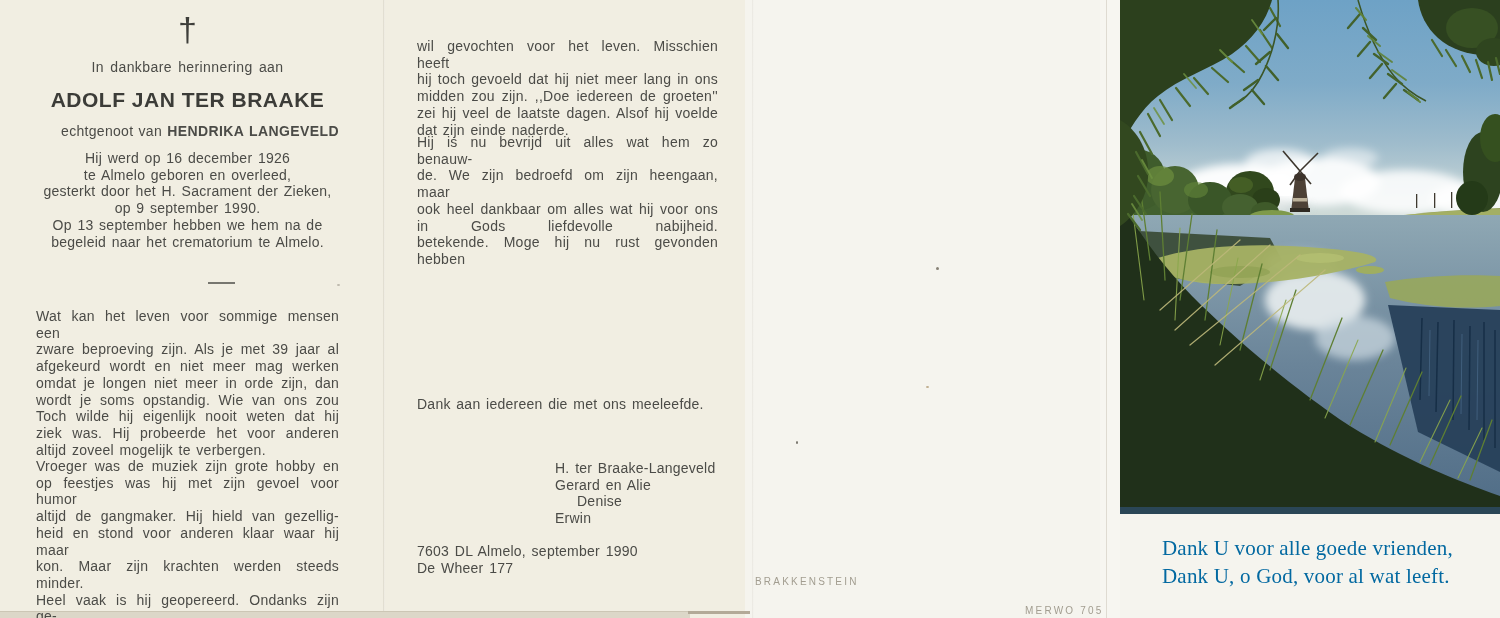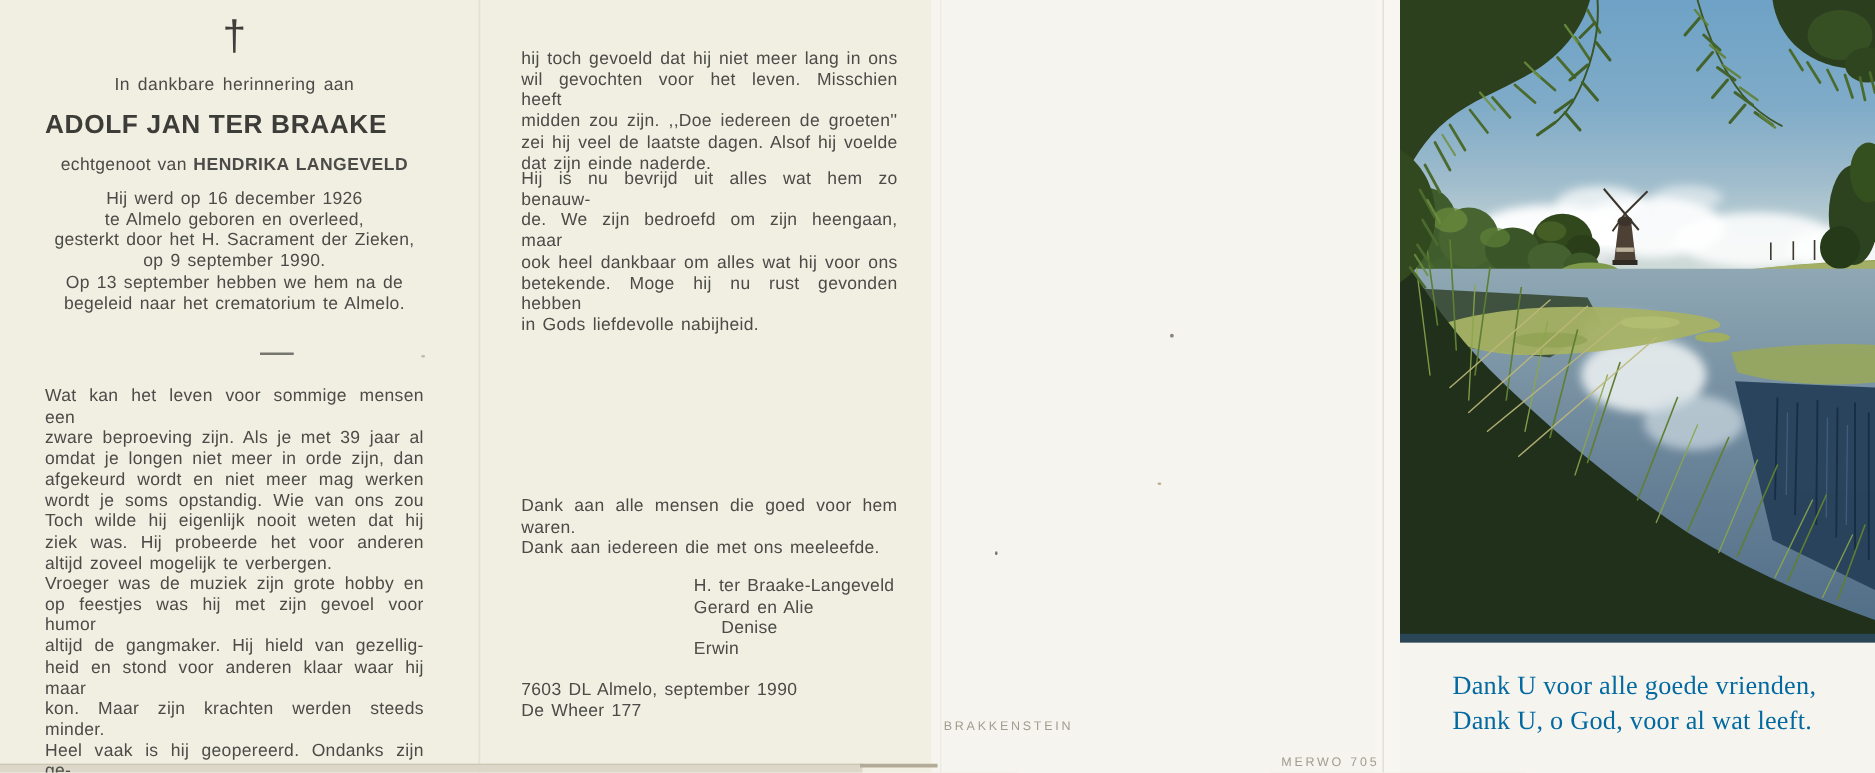--- a/index.html
+++ b/index.html
@@ -24,22 +24,22 @@
   .speck.s3{left:796px;top:441px;width:2px;height:3px;background:#56524a;opacity:.8;}
   .speck.s4{left:337px;top:284px;width:3px;height:2px;background:#8a8478;opacity:.5;}
 
   
   .panel{position:absolute;top:0;height:618px;}
   .panel-left{left:36px;width:303px;}
   .panel-mid{left:417px;width:301px;}
   .abs{position:absolute;left:0;width:100%;}
   .cross{top:10px;text-align:center;font-size:34px;color:#3e3e3a;}
   .intro{top:59px;text-align:center;font-size:14px;letter-spacing:.4px;word-spacing:2px;}
-  .deceased-name{top:88px;text-align:left;font-size:21px;font-weight:bold;letter-spacing:.5px;color:#3c3c38;}
-  .spouse{top:123px;text-align:center;font-size:14px;letter-spacing:.3px;word-spacing:1px;}
+  .deceased-name{top:88px;text-align:center;font-size:21px;font-weight:bold;letter-spacing:.5px;color:#3c3c38;}
+  .spouse{top:123px;text-align:right;font-size:14px;letter-spacing:.3px;word-spacing:1px;}
   .spouse b{letter-spacing:.4px;}
   .textblock{font-size:14px;letter-spacing:.25px;word-spacing:1.5px;}
   .textblock .jline{line-height:16.7px;white-space:nowrap;}
   .center .jline{text-align:center;white-space:normal;}
   .justify .jline{text-align:justify;text-align-last:justify;white-space:normal;}
   .justify .jline:last-child{text-align-last:left;}
   .justify.cont .jline:last-child{text-align-last:justify;}
   .bio{top:150px;}
   .divider{position:absolute;left:172px;top:282px;width:27px;height:2px;background:#77766f;}
   .para-a{top:308px;}
@@ -85,57 +85,53 @@
       <div class="jline">te Almelo geboren en overleed,</div>
       <div class="jline">gesterkt door het H. Sacrament der Zieken,</div>
       <div class="jline">op 9 september 1990.</div>
       <div class="jline">Op 13 september hebben we hem na de</div>
       <div class="jline">begeleid naar het crematorium te Almelo.</div>
     </div>
   <div class="divider"></div>
   <div class="abs textblock justify para-a">
       <div class="jline">Wat kan het leven voor sommige mensen een</div>
       <div class="jline">zware beproeving zijn. Als je met 39 jaar al</div>
+      <div class="jline">afgekeurd wordt en niet meer mag werken</div>
       <div class="jline">omdat je longen niet meer in orde zijn, dan</div>
-      <div class="jline">afgekeurd wordt en niet meer mag werken</div>
       <div class="jline">wordt je soms opstandig. Wie van ons zou</div>
       <div class="jline">Toch wilde hij eigenlijk nooit weten dat hij</div>
       <div class="jline">ziek was. Hij probeerde het voor anderen</div>
       <div class="jline">altijd zoveel mogelijk te verbergen.</div>
     </div>
   <div class="abs textblock justify cont para-b">
       <div class="jline">Vroeger was de muziek zijn grote hobby en</div>
       <div class="jline">op feestjes was hij met zijn gevoel voor humor</div>
       <div class="jline">altijd de gangmaker. Hij hield van gezellig-</div>
       <div class="jline">heid en stond voor anderen klaar waar hij maar</div>
       <div class="jline">kon. Maar zijn krachten werden steeds minder.</div>
       <div class="jline">Heel vaak is hij geopereerd. Ondanks zijn ge-</div>
     </div>
 </div>
 
 <div class="panel panel-mid">
   <div class="abs textblock justify mid-p1">
+      <div class="jline">wil gevochten voor het leven. Misschien heeft</div>
       <div class="jline">hij toch gevoeld dat hij niet meer lang in ons</div>
-      <div class="jline">wil gevochten voor het leven. Misschien heeft</div>
       <div class="jline">midden zou zijn. ,,Doe iedereen de groeten''</div>
       <div class="jline">zei hij veel de laatste dagen. Alsof hij voelde</div>
       <div class="jline">dat zijn einde naderde.</div>
     </div>
   <div class="abs textblock justify mid-p2">
       <div class="jline">Hij is nu bevrijd uit alles wat hem zo benauw-</div>
       <div class="jline">de. We zijn bedroefd om zijn heengaan, maar</div>
       <div class="jline">ook heel dankbaar om alles wat hij voor ons</div>
+      <div class="jline">in Gods liefdevolle nabijheid.</div>
       <div class="jline">betekende. Moge hij nu rust gevonden hebben</div>
-      <div class="jline">in Gods liefdevolle nabijheid.</div>
     </div>
   <div class="abs textblock thanks">
-    <div class="justify">
-        <div class="jline">Dank aan alle mensen die goed voor hem</div>
-        <div class="jline">waren.</div>
-      </div>
     <div>
         <div class="jline">Dank aan iedereen die met ons meeleefde.</div>
       </div>
   </div>
   <div class="abs textblock signature">
       <div class="jline">H. ter Braake-Langeveld</div>
       <div class="jline">Gerard en Alie</div>
       <div class="jline">Denise</div>
       <div class="jline">Erwin</div>
     </div>

